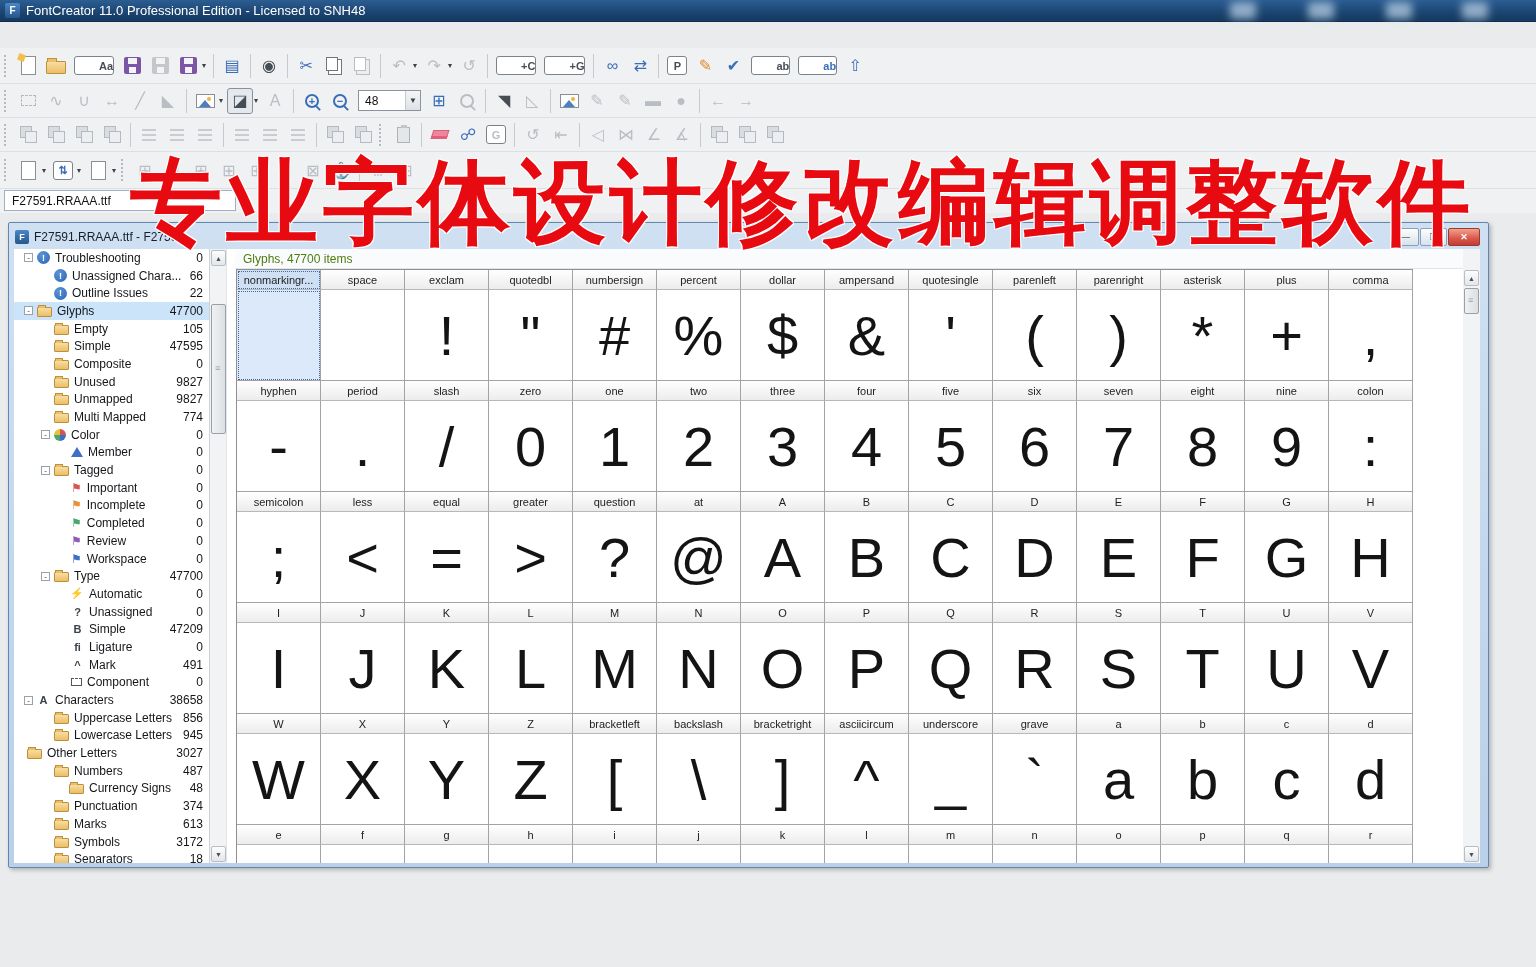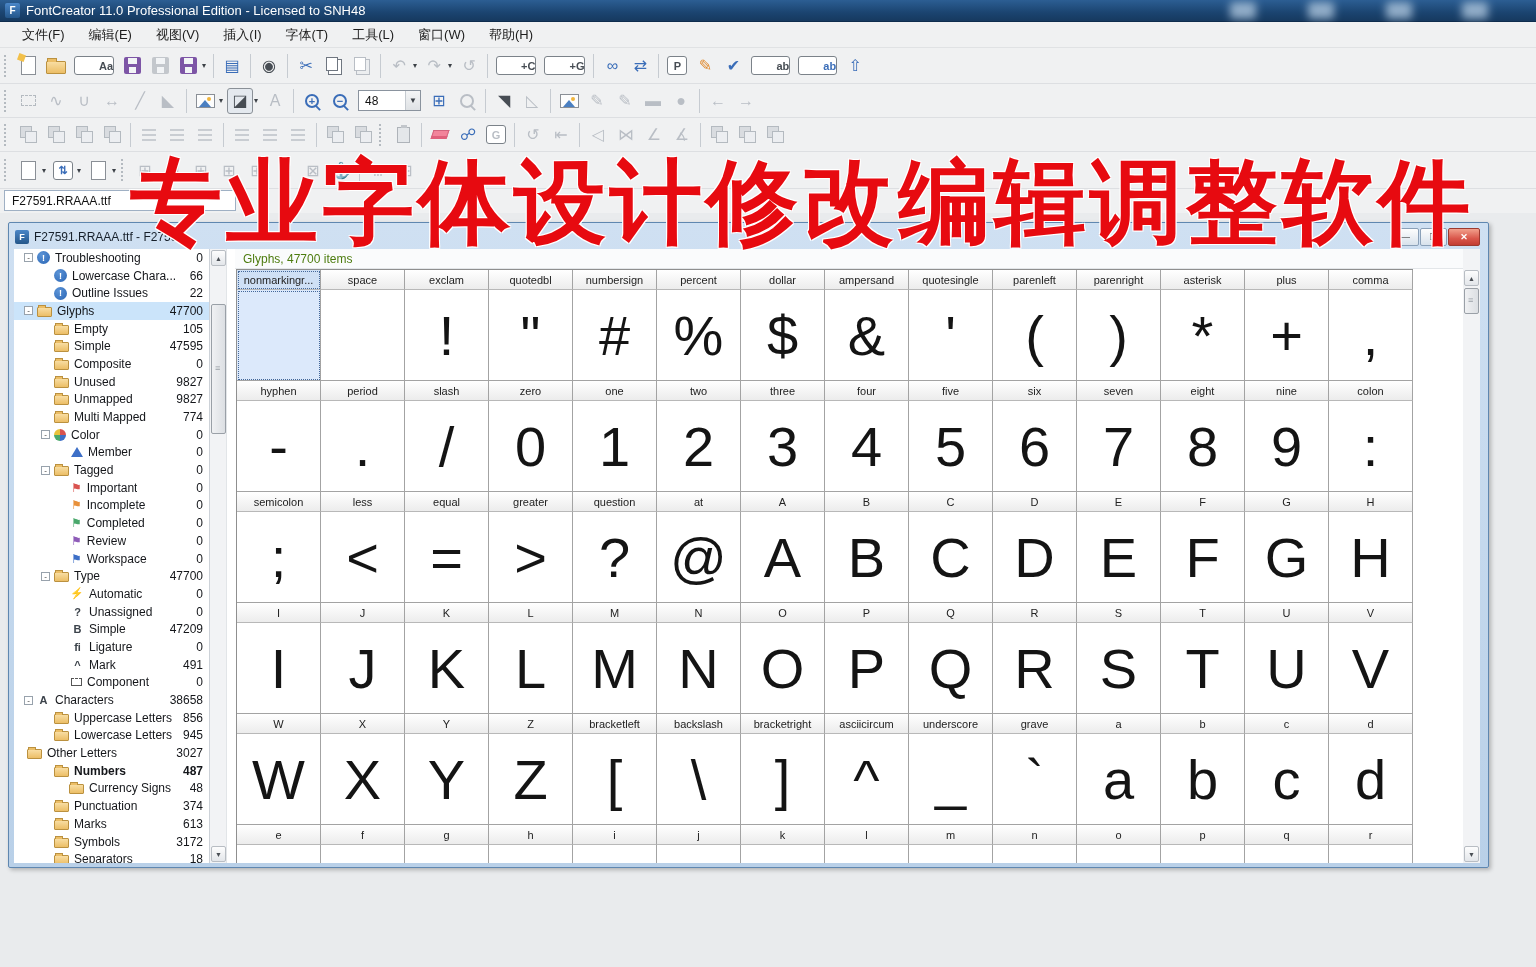--- a/index.html
+++ b/index.html
@@ -156,30 +156,20 @@
 
   <div class="titlebar">
     <div class="app-icon">F</div>
     <span>FontCreator 11.0 Professional Edition - Licensed to SNH48</span>
     <div class="blurbox" style="left:1230px"></div>
     <div class="blurbox" style="left:1308px"></div>
     <div class="blurbox" style="left:1386px"></div>
     <div class="blurbox" style="left:1462px"></div>
   </div>
 
-  <div class="menubar" id="menubar">
-      <span class="menu-item">文件(F)</span>
-      <span class="menu-item">编辑(E)</span>
-      <span class="menu-item">视图(V)</span>
-      <span class="menu-item">插入(I)</span>
-      <span class="menu-item">字体(T)</span>
-      <span class="menu-item">工具(L)</span>
-      <span class="menu-item">窗口(W)</span>
-      <span class="menu-item">帮助(H)</span>
-    </div>
 
   <div class="tbrow" id="tb1">
       <div class="grip"></div>
       <div class="tgroup">
         <div class="tile">
           <div class="prim-page star"></div>
         </div>
       </div>
       <div class="tgroup">
         <div class="tile">
@@ -556,21 +546,21 @@
       <div class="tree" id="tree">
           <div class="trow" style="padding-left: 10px;">
             <span class="exp">-</span>
             <span class="ticon t-warn">!</span>
             <span class="tlabel">Troubleshooting</span>
             <span class="tcount">0</span>
           </div>
           <div class="trow" style="padding-left: 27px;">
             <span style="width: 13px; flex: 0 0 auto;"></span>
             <span class="ticon t-warn">!</span>
-            <span class="tlabel">Lowercase Chara...</span>
+            <span class="tlabel">Unassigned Chara...</span>
             <span class="tcount">66</span>
           </div>
           <div class="trow" style="padding-left: 27px;">
             <span style="width: 13px; flex: 0 0 auto;"></span>
             <span class="ticon t-warn">!</span>
             <span class="tlabel">Outline Issues</span>
             <span class="tcount">22</span>
           </div>
           <div class="trow sel" style="padding-left: 10px;">
             <span class="exp">-</span>
@@ -721,21 +711,21 @@
             <span class="ticon t-folder"></span>
             <span class="tlabel">Lowercase Letters</span>
             <span class="tcount">945</span>
           </div>
           <div class="trow" style="">
             <span style="width: 13px; flex: 0 0 auto;"></span>
             <span class="ticon t-folder"></span>
             <span class="tlabel">Other Letters</span>
             <span class="tcount">3027</span>
           </div>
-          <div class="trow" style="padding-left: 27px; font-weight: bold;">
+          <div class="trow" style="padding-left: 27px;">
             <span style="width: 13px; flex: 0 0 auto;"></span>
             <span class="ticon t-folder"></span>
             <span class="tlabel">Numbers</span>
             <span class="tcount">487</span>
           </div>
           <div class="trow" style="padding-left: 42px;">
             <span style="width: 13px; flex: 0 0 auto;"></span>
             <span class="ticon t-folder"></span>
             <span class="tlabel">Currency Signs</span>
             <span class="tcount">48</span>

